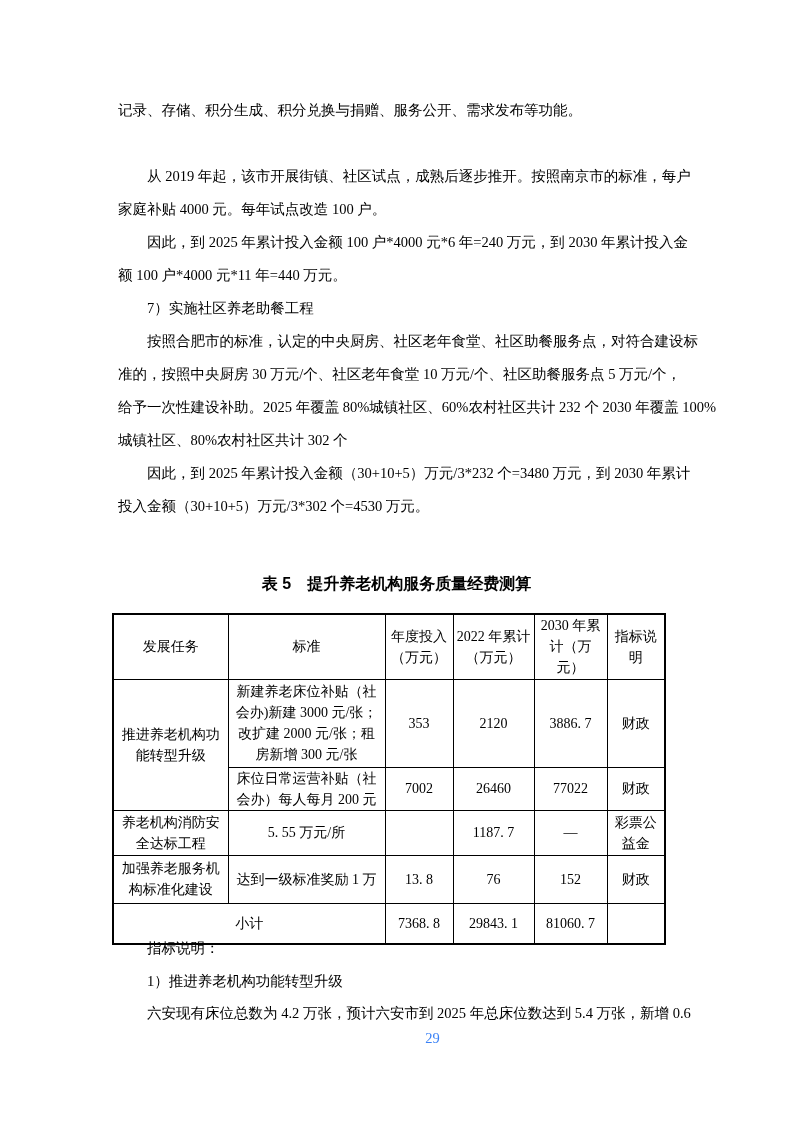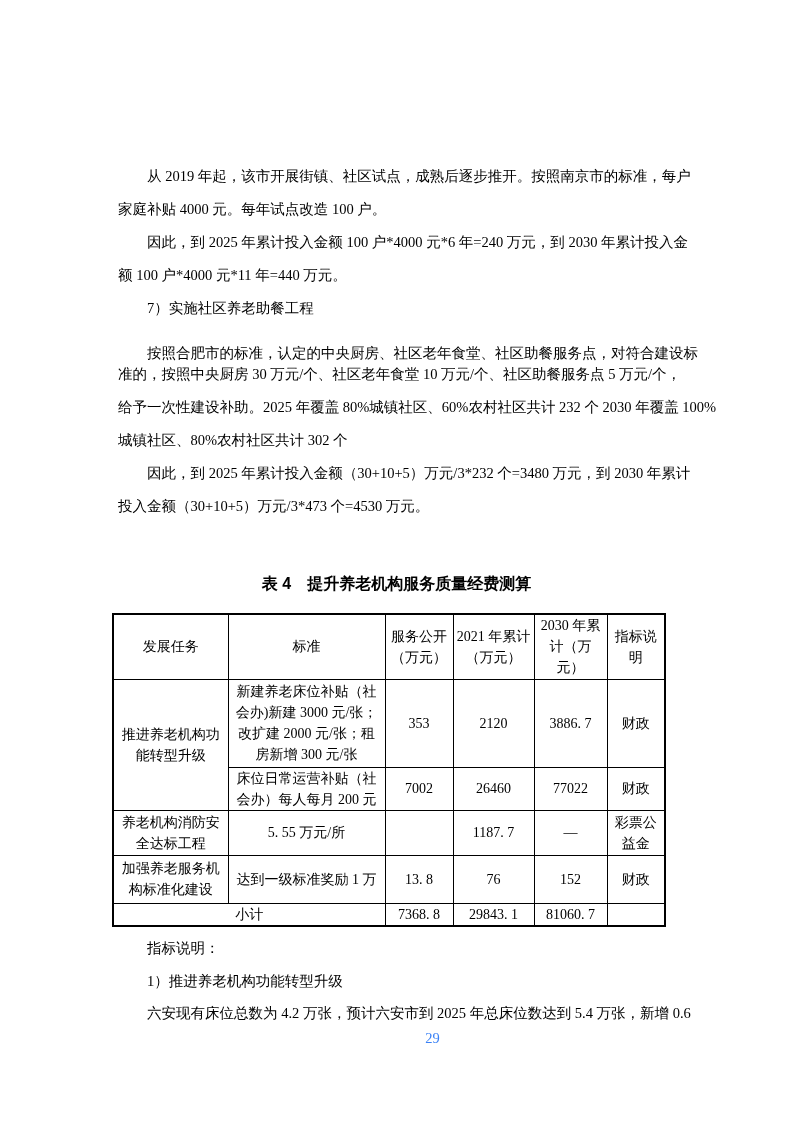--- a/index.html
+++ b/index.html
@@ -56,49 +56,50 @@
     font-size:14.5px;line-height:20px;
     color:#3b82f6;
     margin-left:36px;
   }
 </style>
 </head>
 <body>
 
 <div class="page">
 
+  <div class="line" style="top:100px">记录、存储、积分生成、积分兑换与捐赠、服务公开、需求发布等功能。</div>
   <div class="line indent" style="top:166px">从 2019 年起，该市开展街镇、社区试点，成熟后逐步推开。按照南京市的标准，每户</div>
   <div class="line" style="top:199px">家庭补贴 4000 元。每年试点改造 100 户。</div>
   <div class="line indent" style="top:232px">因此，到 2025 年累计投入金额 100 户*4000 元*6 年=240 万元，到 2030 年累计投入金</div>
   <div class="line" style="top:265px">额 100 户*4000 元*11 年=440 万元。</div>
   <div class="line indent" style="top:298px">7）实施社区养老助餐工程</div>
-  <div class="line indent" style="top:343px">按照合肥市的标准，认定的中央厨房、社区老年食堂、社区助餐服务点，对符合建设标</div>
+  <div class="line indent" style="top:331px">按照合肥市的标准，认定的中央厨房、社区老年食堂、社区助餐服务点，对符合建设标</div>
   <div class="line" style="top:364px">准的，按照中央厨房 30 万元/个、社区老年食堂 10 万元/个、社区助餐服务点 5 万元/个，</div>
   <div class="line" style="top:397px">给予一次性建设补助。2025 年覆盖 80%城镇社区、60%农村社区共计 232 个 2030 年覆盖 100%</div>
   <div class="line" style="top:430px">城镇社区、80%农村社区共计 302 个</div>
   <div class="line indent" style="top:463px">因此，到 2025 年累计投入金额（30+10+5）万元/3*232 个=3480 万元，到 2030 年累计</div>
-  <div class="line" style="top:496px">投入金额（30+10+5）万元/3*473 个=4530 万元。</div>
+  <div class="line" style="top:496px">投入金额（30+10+5）万元/3*302 个=4530 万元。</div>
 
-  <div class="table-title">表 4　提升养老机构服务质量经费测算</div>
+  <div class="table-title">表 5　提升养老机构服务质量经费测算</div>
 
   <table class="cost">
     <colgroup>
       <col style="width:115px">
         <col style="width:157px">
         <col style="width:68px">
       <col style="width:81px">
         <col style="width:73px">
         <col style="width:58px">
     </colgroup>
     <tbody>
       <tr style="height:65px">
         <th>发展任务</th>
         <th>标准</th>
-        <th>服务公开（万元）</th>
-        <th>2021 年累计（万元）</th>
+        <th>年度投入（万元）</th>
+        <th>2022 年累计（万元）</th>
         <th>2030 年累计（万元）</th>
         <th>指标说明</th>
       </tr>
       <tr style="height:88px">
         <td rowspan="2">推进养老机构功能转型升级</td>
         <td>新建养老床位补贴（社会办)新建 3000 元/张；改扩建 2000 元/张；租房新增 300 元/张</td>
         <td>353</td>
         <td>2120</td>
         <td>3886. 7</td>
         <td>财政</td>
@@ -119,21 +120,21 @@
         <td>彩票公益金</td>
       </tr>
       <tr style="height:48px">
         <td>加强养老服务机构标准化建设</td>
         <td>达到一级标准奖励 1 万</td>
         <td>13. 8</td>
         <td>76</td>
         <td>152</td>
         <td>财政</td>
       </tr>
-      <tr style="height:23px">
+      <tr style="height:41px">
         <td colspan="2">小计</td>
         <td>7368. 8</td>
         <td>29843. 1</td>
         <td>81060. 7</td>
         <td></td>
       </tr>
     </tbody>
   </table>
 
   <div class="line indent" style="top:938px">指标说明：</div>

